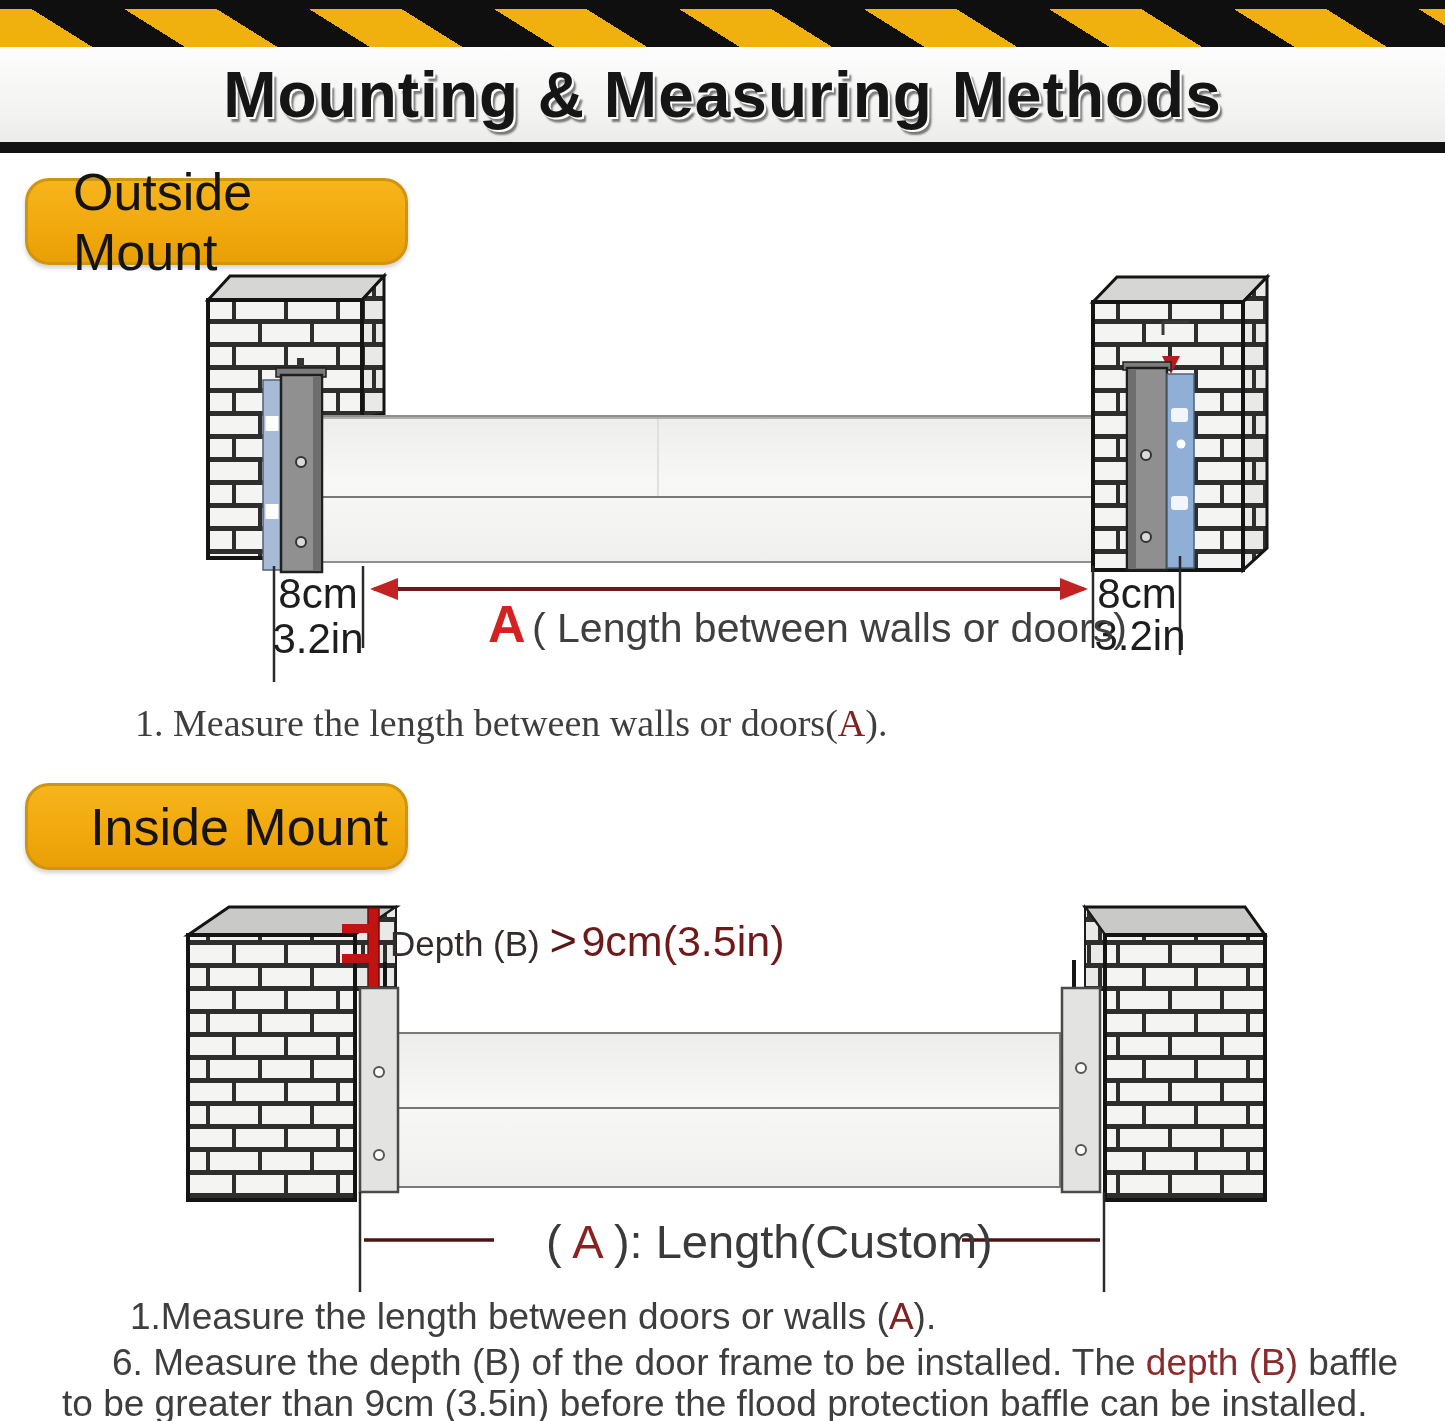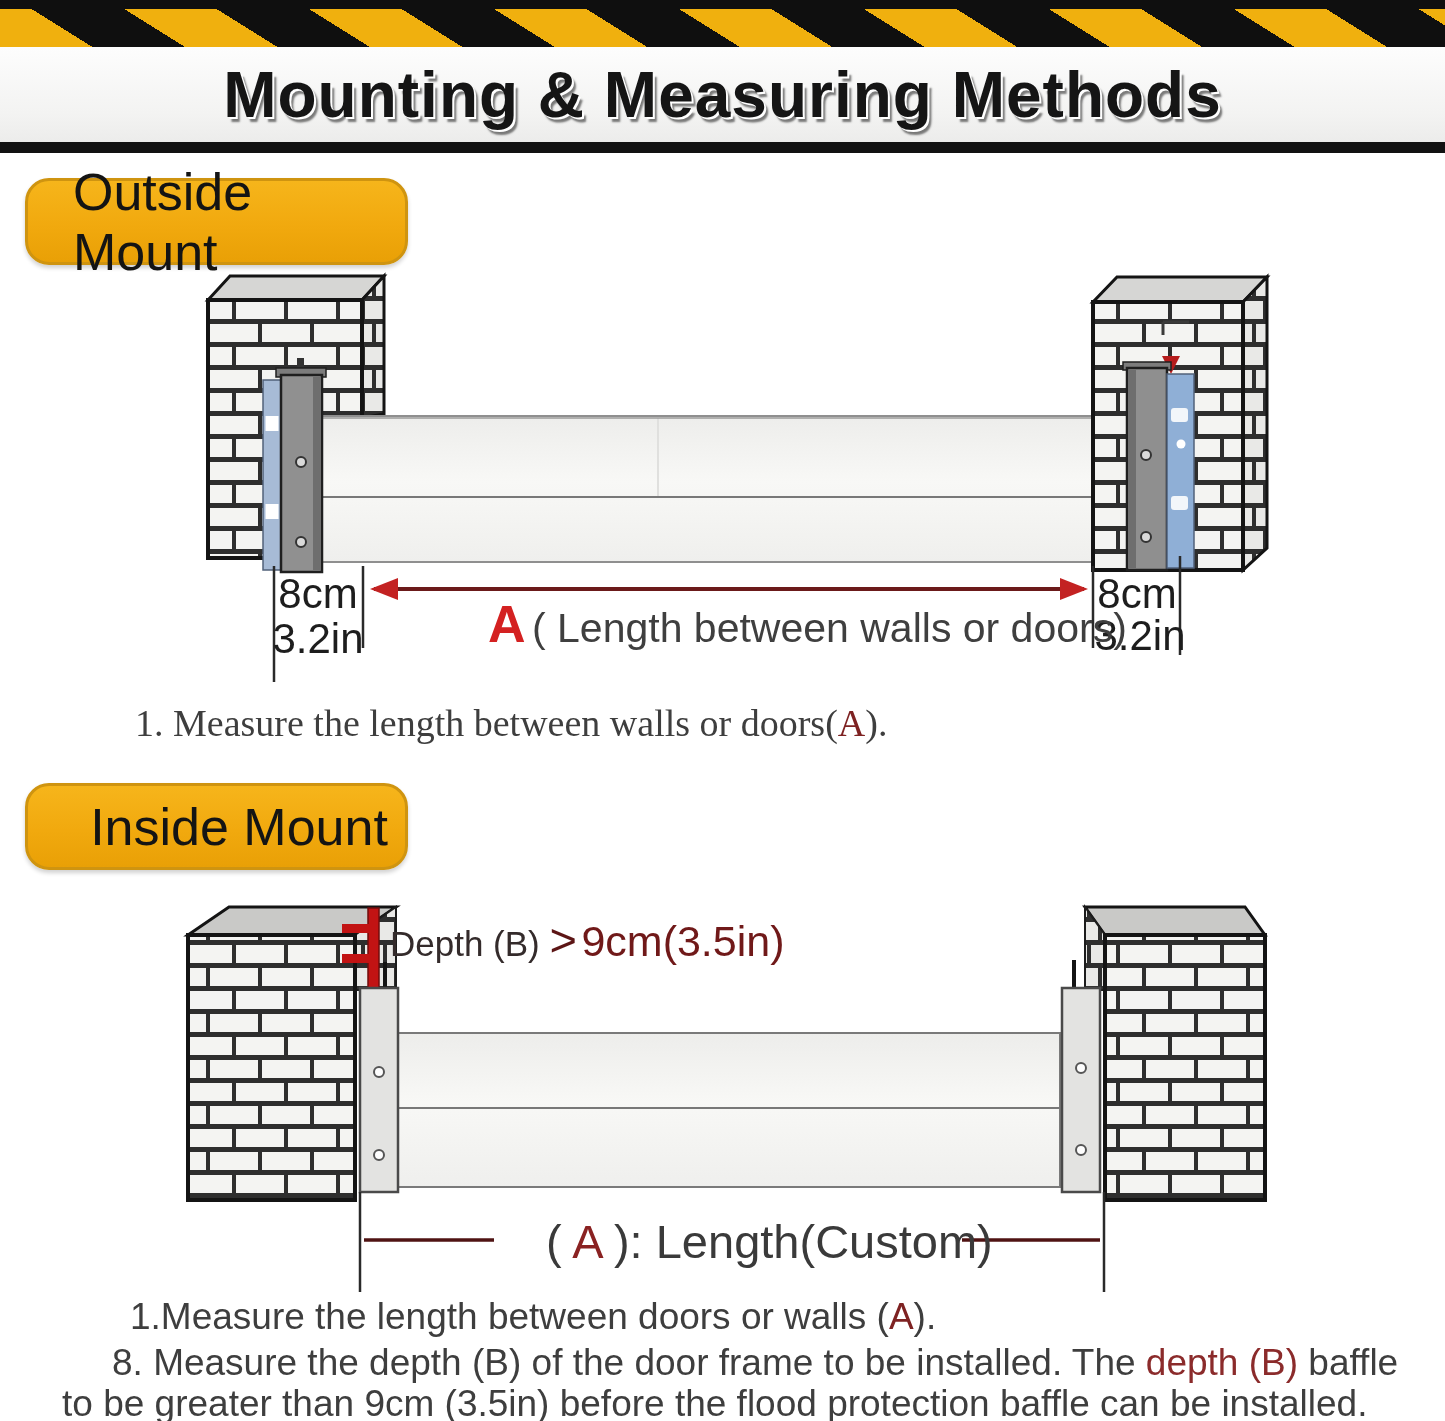--- a/index.html
+++ b/index.html
@@ -233,16 +233,16 @@
       <line x1="962" y1="1240" x2="1100" y2="1240" stroke="#4f1313" stroke-width="3.5"></line>
       <text x="546" y="1258" font-size="47">
         <tspan fill="#3a3a3a">(</tspan>
         <tspan fill="#8a2222">A</tspan>
         <tspan fill="#3a3a3a">): Length(Custom)</tspan>
       </text>
     </g>
   </svg>
 
   <div class="abs-line" id="in-step1"><span>1.Measure the length between doors or walls (</span><span class="maroon">A</span><span>).</span></div>
-  <div class="abs-line" id="in-step2"><span>8. Measure the depth (B) of the door frame to be installed. The </span><span class="formula">depth (B)</span><span> baffle</span></div>
+  <div class="abs-line" id="in-step2"><span>6. Measure the depth (B) of the door frame to be installed. The </span><span class="formula">depth (B)</span><span> baffle</span></div>
   <div class="abs-line" id="in-step3">to be greater than 9cm (3.5in) before the flood protection baffle can be installed.</div>
 
 </div>
 
 </body></html>

